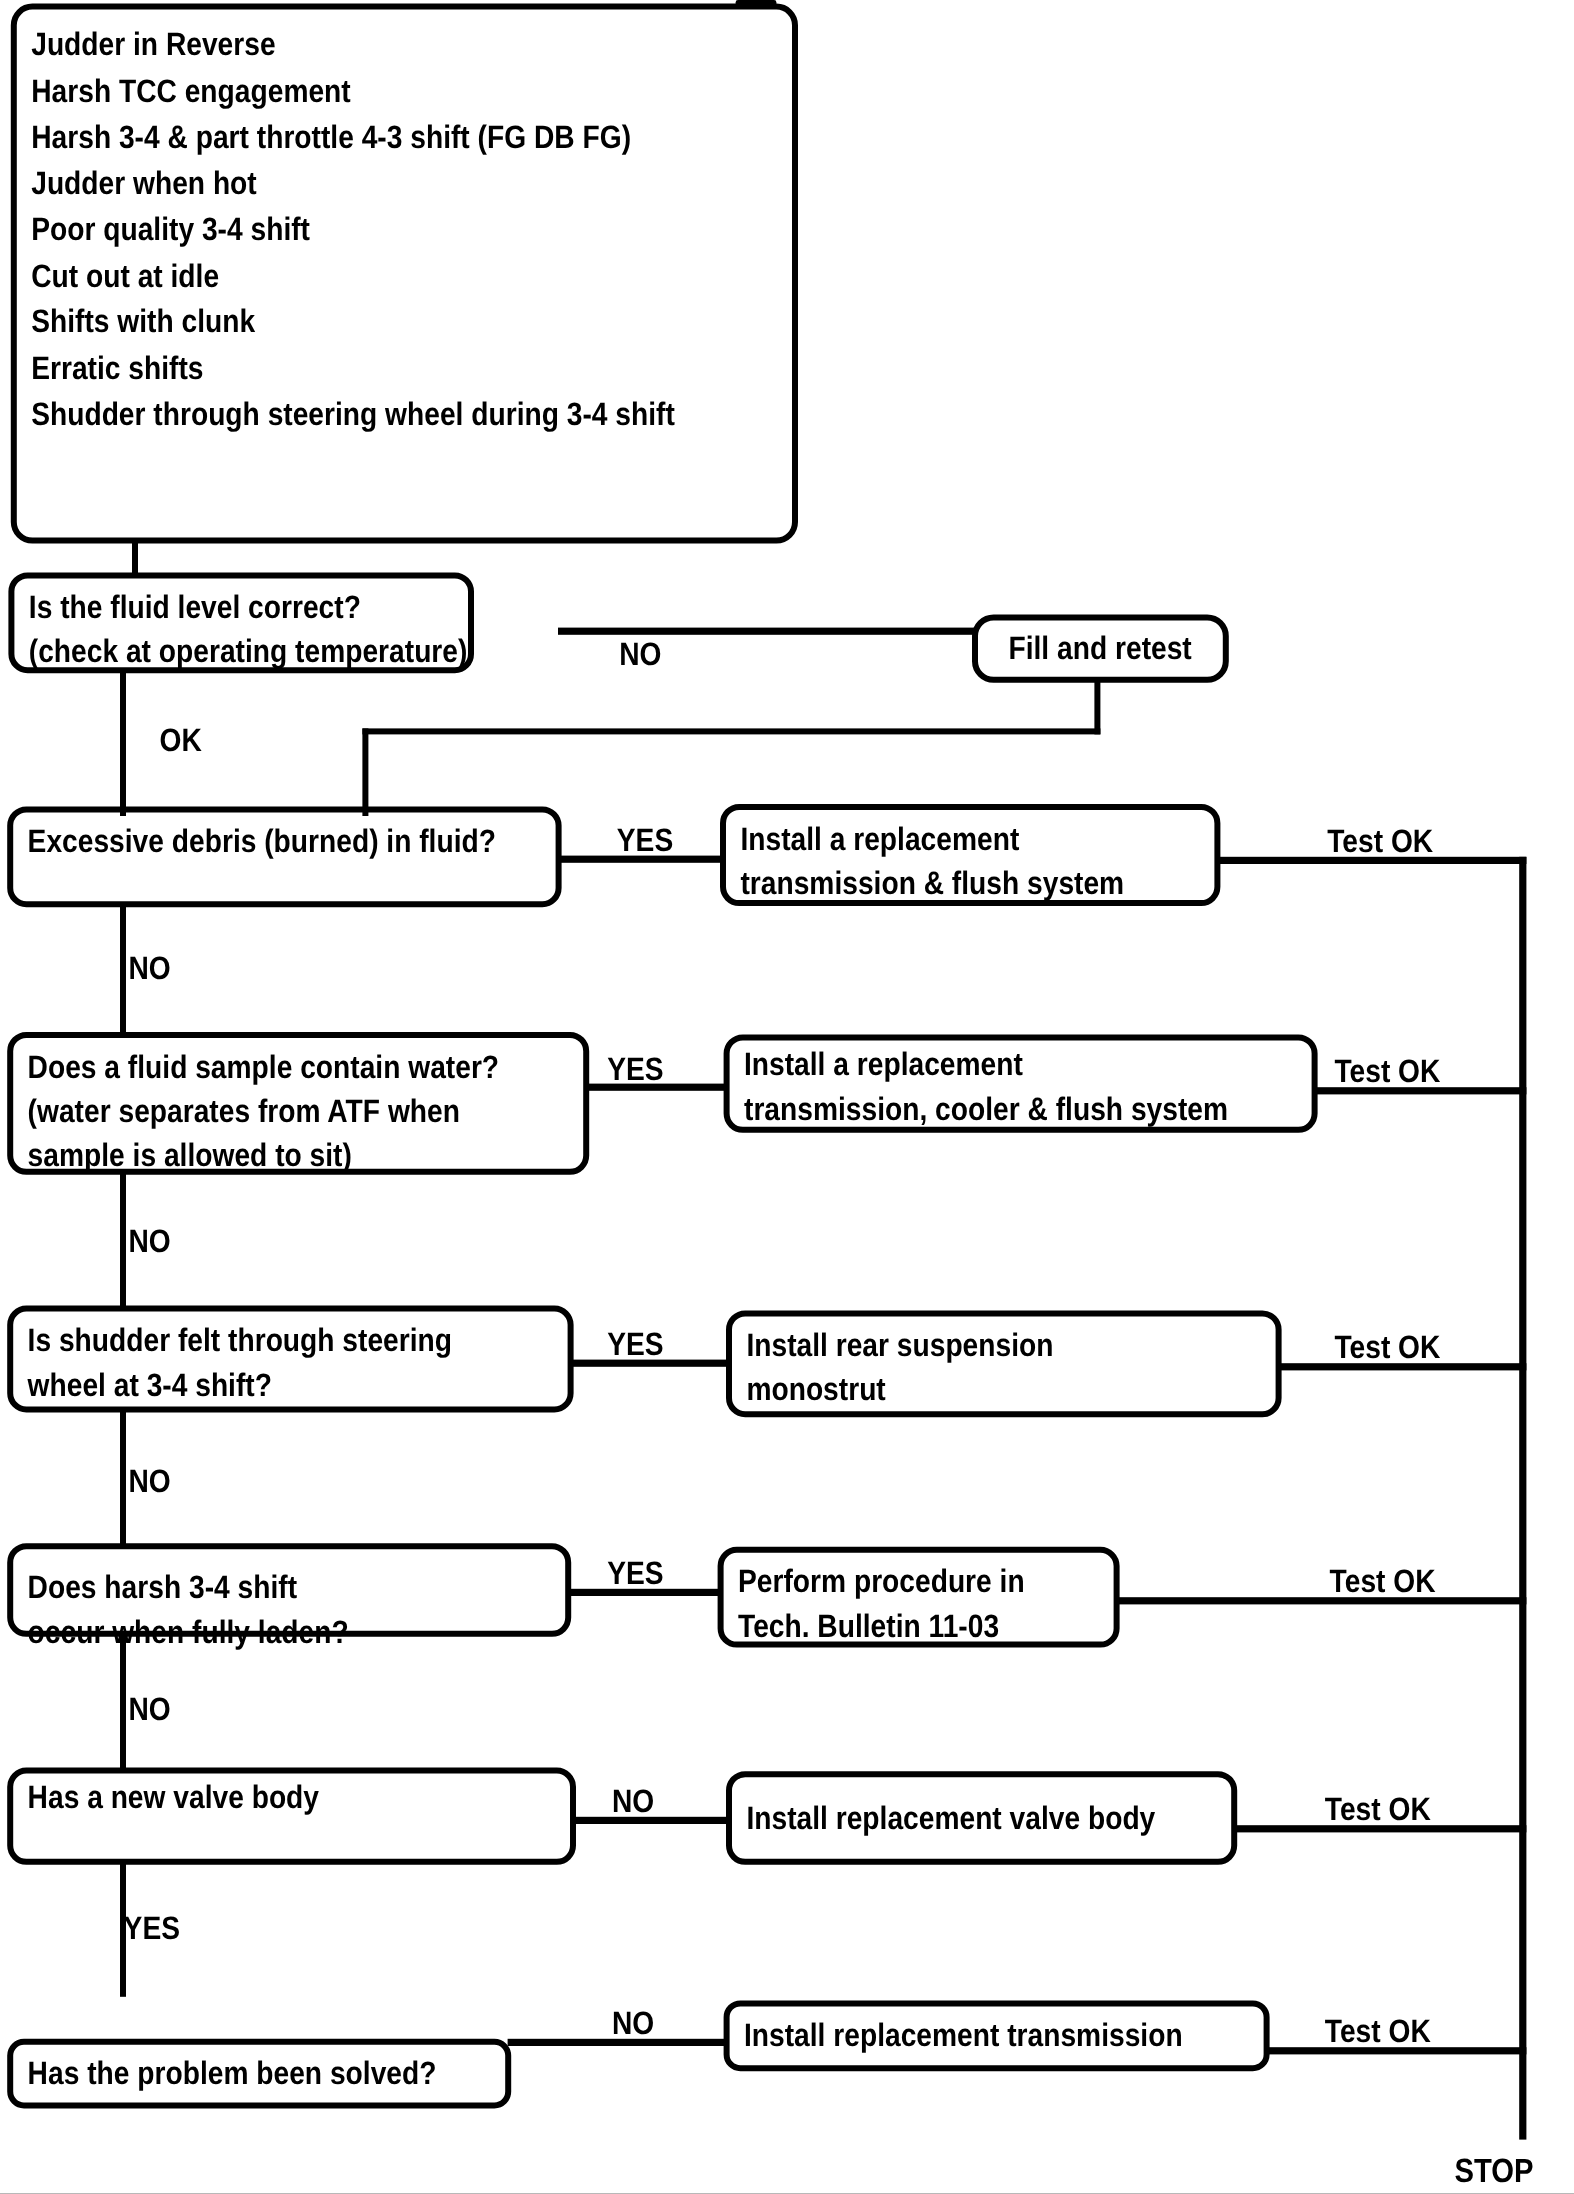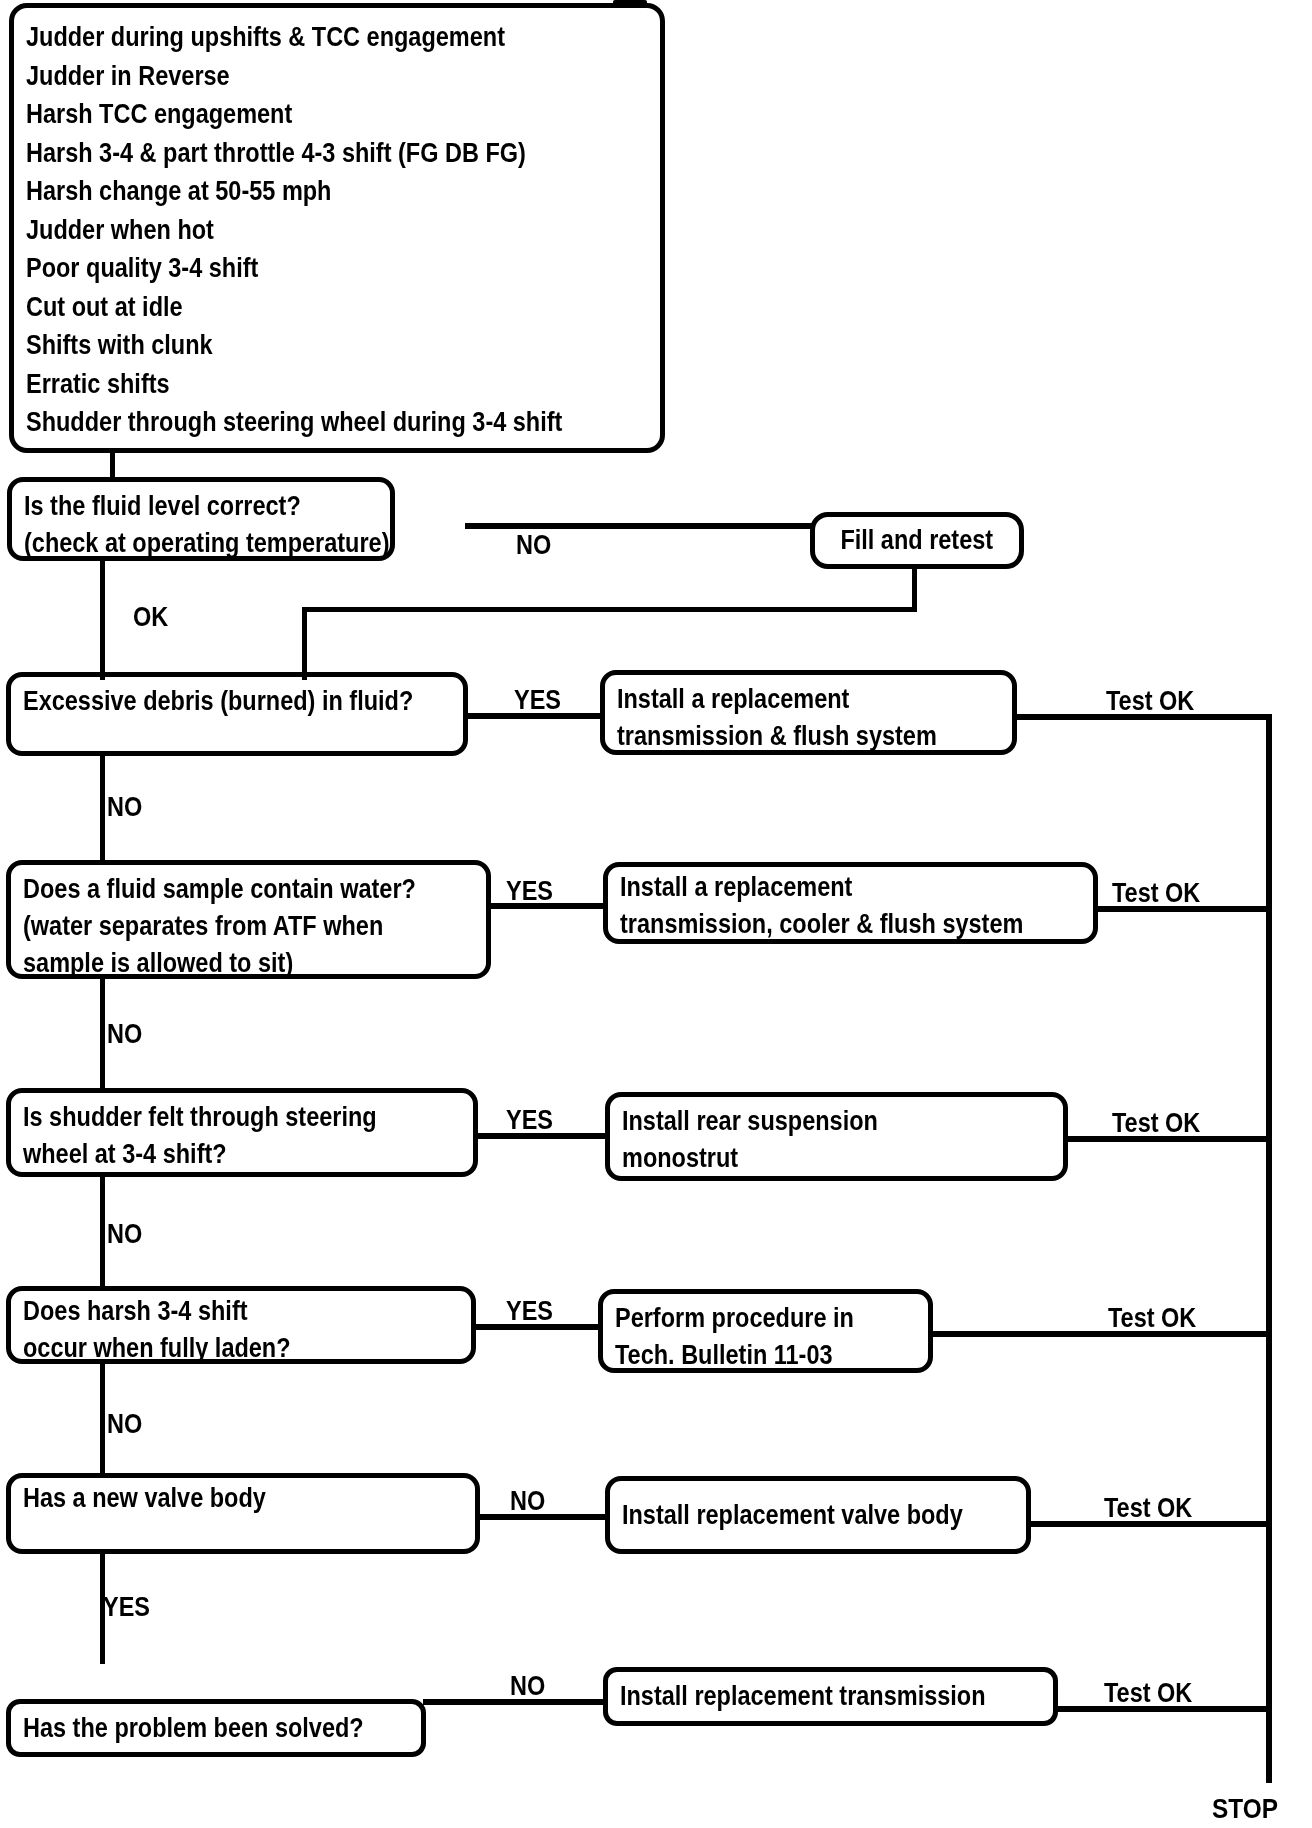--- a/index.html
+++ b/index.html
@@ -24,25 +24,23 @@
   .artifact{position:absolute;background:#000;border-radius:2px;}
 </style>
 </head>
 <body>
 
 <div id="page">
 
   <div class="artifact" style="left:613px;top:0;width:34px;height:8px;"></div>
 
   <div class="box pad sym" style="left:9px;top:3px;width:656px;height:450px;border-radius:18px;padding-top:10px;">
-    <div class="ln"><span class="tx">Judder during upshifts &amp; TCC engagement</span></div>
     <div class="ln"><span class="tx">Judder in Reverse</span></div>
     <div class="ln"><span class="tx">Harsh TCC engagement</span></div>
     <div class="ln"><span class="tx">Harsh 3-4 &amp; part throttle 4-3 shift (FG DB FG)</span></div>
-    <div class="ln"><span class="tx">Harsh change at 50-55 mph</span></div>
     <div class="ln"><span class="tx">Judder when hot</span></div>
     <div class="ln"><span class="tx">Poor quality 3-4 shift</span></div>
     <div class="ln"><span class="tx">Cut out at idle</span></div>
     <div class="ln"><span class="tx">Shifts with clunk</span></div>
     <div class="ln"><span class="tx">Erratic shifts</span></div>
     <div class="ln"><span class="tx">Shudder through steering wheel during 3-4 shift</span></div>
   </div>
 
   <div class="box pad" style="left:7px;top:477px;width:388px;height:84px;">
     <div class="ln"><span class="tx">Is the fluid level correct?</span></div>
@@ -76,21 +74,21 @@
   <div class="box pad" style="left:6px;top:1088px;width:472px;height:89px;">
     <div class="ln"><span class="tx">Is shudder felt through steering</span></div>
     <div class="ln"><span class="tx">wheel at 3-4 shift?</span></div>
   </div>
 
   <div class="box pad" style="left:605px;top:1092px;width:463px;height:89px;">
     <div class="ln"><span class="tx">Install rear suspension</span></div>
     <div class="ln"><span class="tx">monostrut</span></div>
   </div>
 
-  <div class="box pad" style="left:6px;top:1286px;width:470px;height:78px;padding-top:2px;">
+  <div class="box pad" style="left:6px;top:1286px;width:470px;height:78px;padding-top:14px;">
     <div class="ln"><span class="tx">Does harsh 3-4 shift</span></div>
     <div class="ln"><span class="tx">occur when fully laden?</span></div>
   </div>
 
   <div class="box pad" style="left:598px;top:1289px;width:335px;height:84px;">
     <div class="ln"><span class="tx">Perform procedure in</span></div>
     <div class="ln"><span class="tx">Tech. Bulletin 11-03</span></div>
   </div>
 
   <div class="box pad" style="left:6px;top:1473px;width:474px;height:81px;padding-top:2px;">

